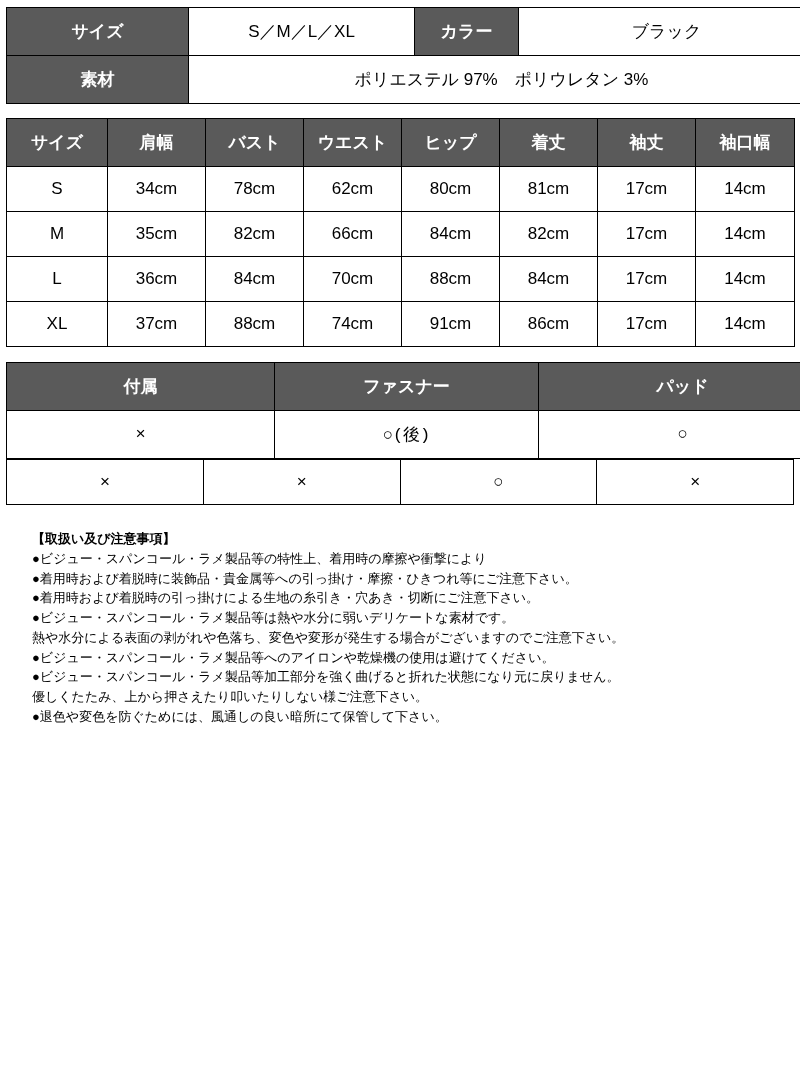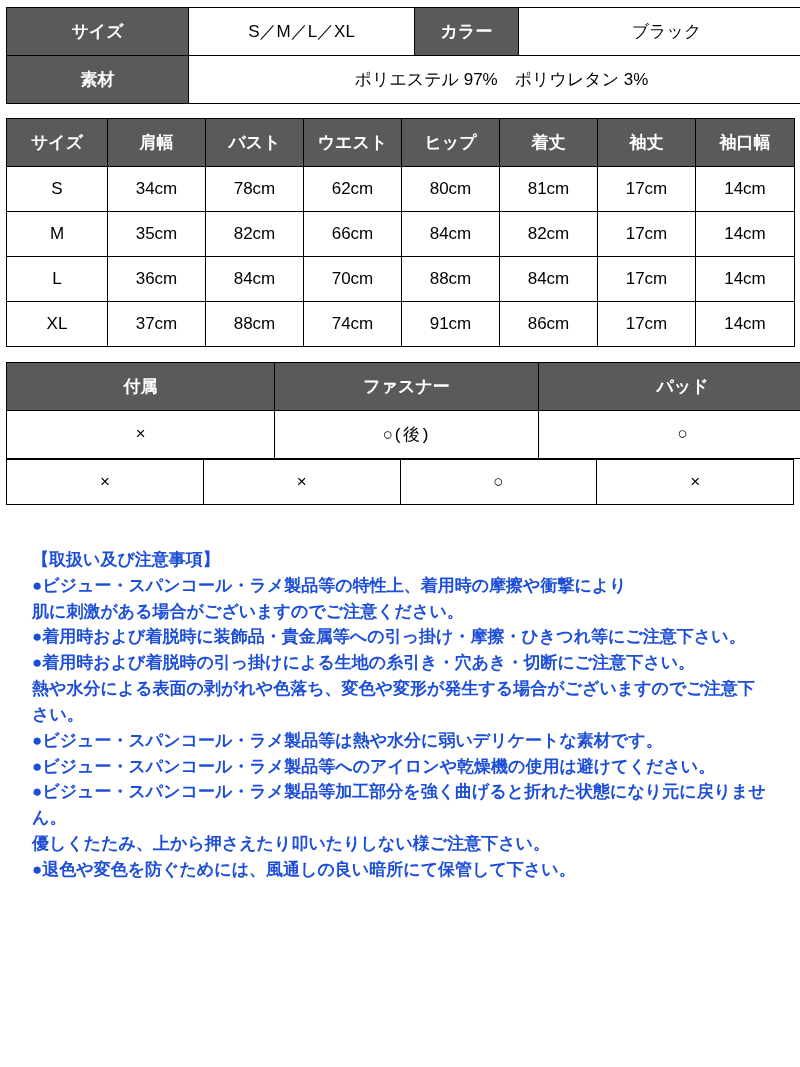--- a/index.html
+++ b/index.html
@@ -57,27 +57,27 @@
   #attr-table-a td { height: 38px; }
   
   #attr-table-b {
     width: 788px;
     margin: 0 0 0 6px;
   }
   #attr-table-b td { height: 38px; }
   .mark { font-size: 17px; }
   
   .notes {
-    margin: 42px 0 0 32px;
-    font-size: 17px;
+    margin: 24px 0 0 32px;
+    font-size: 13px;
     line-height: 1.52;
-    color: #1d4ed8;
+    color: #000000;
     width: 740px;
   }
-  .notes .line { white-space: pre-wrap; font-weight: bold; }
+  .notes .line { white-space: pre-wrap; }
   .notes .bold { font-weight: bold; }
 </style>
 </head>
 <body>
 
 <div class="page">
 
   <table id="spec-table">
     <tbody>
       <tr>
@@ -170,24 +170,23 @@
         <td class="mark">×</td>
         <td class="mark">○</td>
         <td class="mark">×</td>
       </tr>
     </tbody>
   </table>
 
   <div class="notes">
     <div class="line bold">【取扱い及び注意事項】</div>
     <div class="line">●ビジュー・スパンコール・ラメ製品等の特性上、着用時の摩擦や衝撃により</div>
-    <div class="line">肌に刺激がある場合がございますのでご注意ください。</div>
     <div class="line">●着用時および着脱時に装飾品・貴金属等への引っ掛け・摩擦・ひきつれ等にご注意下さい。</div>
     <div class="line">●着用時および着脱時の引っ掛けによる生地の糸引き・穴あき・切断にご注意下さい。</div>
+    <div class="line">●ビジュー・スパンコール・ラメ製品等は熱や水分に弱いデリケートな素材です。</div>
     <div class="line">熱や水分による表面の剥がれや色落ち、変色や変形が発生する場合がございますのでご注意下さい。</div>
-    <div class="line">●ビジュー・スパンコール・ラメ製品等は熱や水分に弱いデリケートな素材です。</div>
     <div class="line">●ビジュー・スパンコール・ラメ製品等へのアイロンや乾燥機の使用は避けてください。</div>
     <div class="line">●ビジュー・スパンコール・ラメ製品等加工部分を強く曲げると折れた状態になり元に戻りません。</div>
     <div class="line">優しくたたみ、上から押さえたり叩いたりしない様ご注意下さい。</div>
     <div class="line">●退色や変色を防ぐためには、風通しの良い暗所にて保管して下さい。</div>
   </div>
 
 </div>
 
 </body></html>

